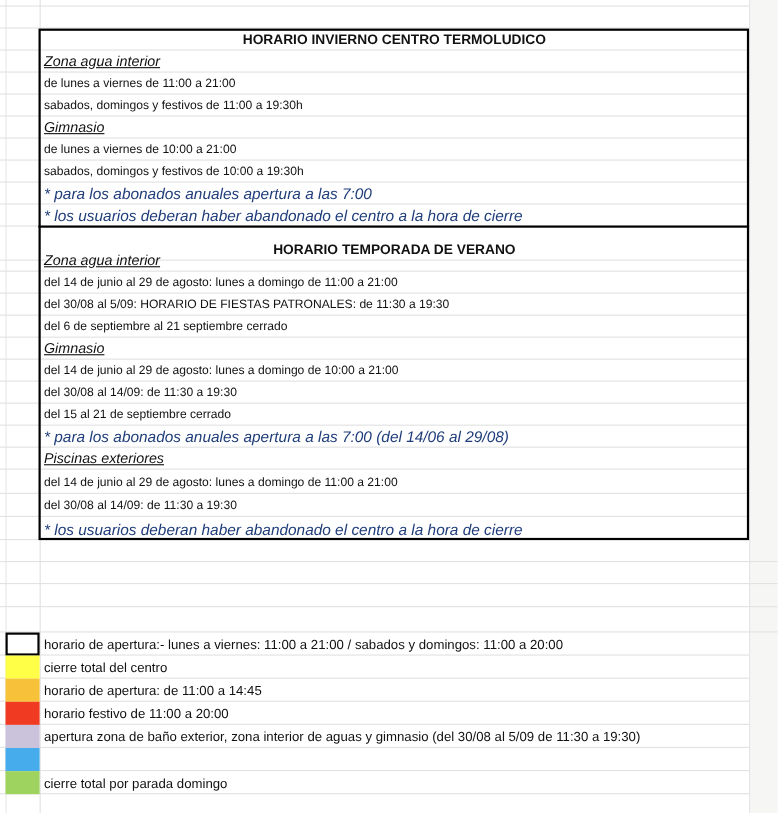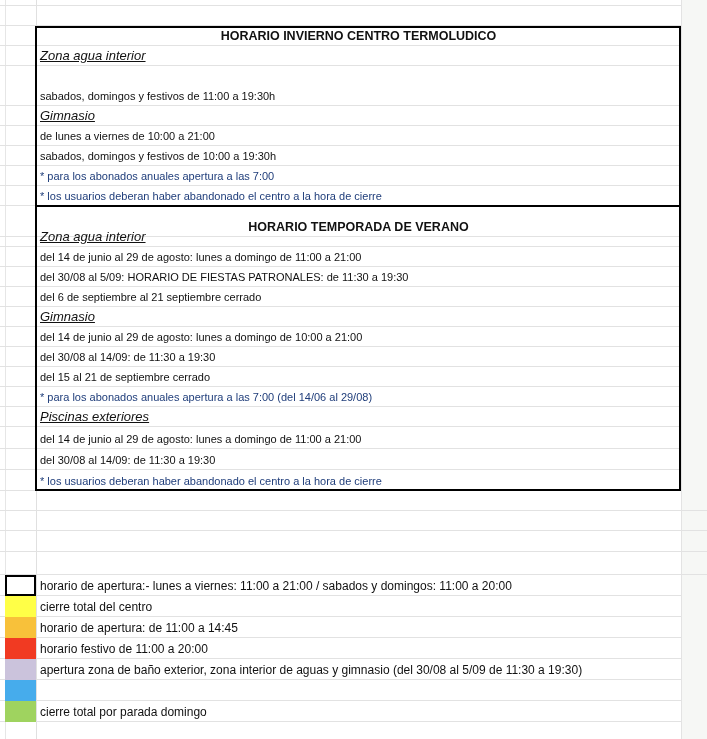--- a/index.html
+++ b/index.html
@@ -40,21 +40,21 @@
   }
   .cell.title {
     left: 37px; width: 643px; text-align: center;
     font-weight: bold; font-size: 12.5px;
   }
   .cell.section {
     font-weight: normal; font-style: italic; text-decoration: underline;
     font-size: 13px;
   }
   .cell.note {
-    color: #1f3d7a; font-size: 11px;
+    font-style: italic; color: #1f3d7a; font-size: 14px;
   }
   .table-box {
     position: absolute; left: 35px; top: 26px;
     width: 646px; height: 465px;
     border: 2px solid #000000;
     box-sizing: border-box;
     pointer-events: none;
   }
   .table-divider {
     position: absolute; left: 35px; top: 205px; width: 646px; height: 2px;
@@ -79,20 +79,23 @@
   <div class="col-a-line"></div>
 
   <div class="row" style="top:0px; height:6px;"></div>
   <div class="row" style="top:6px;"></div>
 
   <div class="row" style="top:26px;">
     <div class="cell title">HORARIO INVIERNO CENTRO TERMOLUDICO</div>
   </div>
   <div class="row" style="top:46px;">
     <div class="cell section">Zona agua interior</div>
+  </div>
+  <div class="row" style="top:66px;">
+    <div class="cell">de lunes a viernes de 11:00 a 21:00</div>
   </div>
   <div class="row" style="top:86px;">
     <div class="cell">sabados, domingos y festivos de 11:00 a 19:30h</div>
   </div>
   <div class="row" style="top:106px;">
     <div class="cell section">Gimnasio</div>
   </div>
   <div class="row" style="top:126px;">
     <div class="cell">de lunes a viernes de 10:00 a 21:00</div>
   </div>

